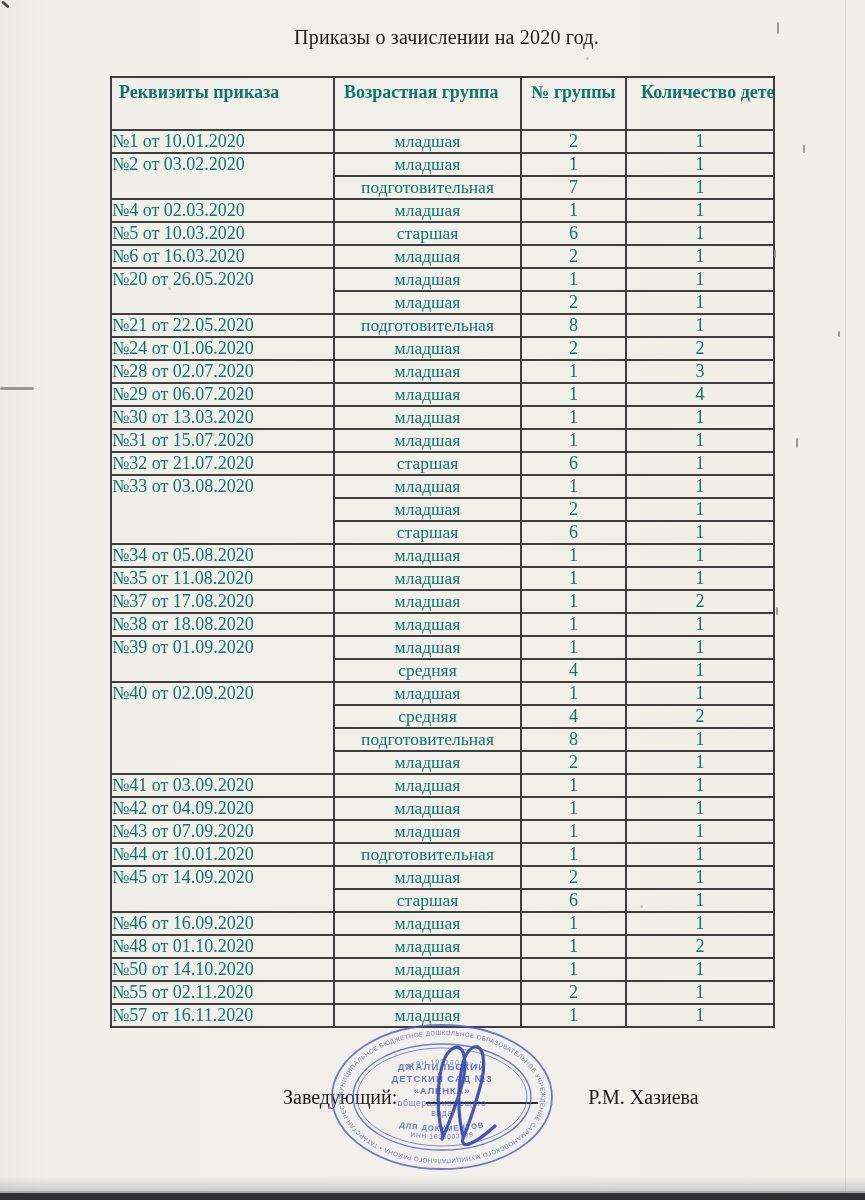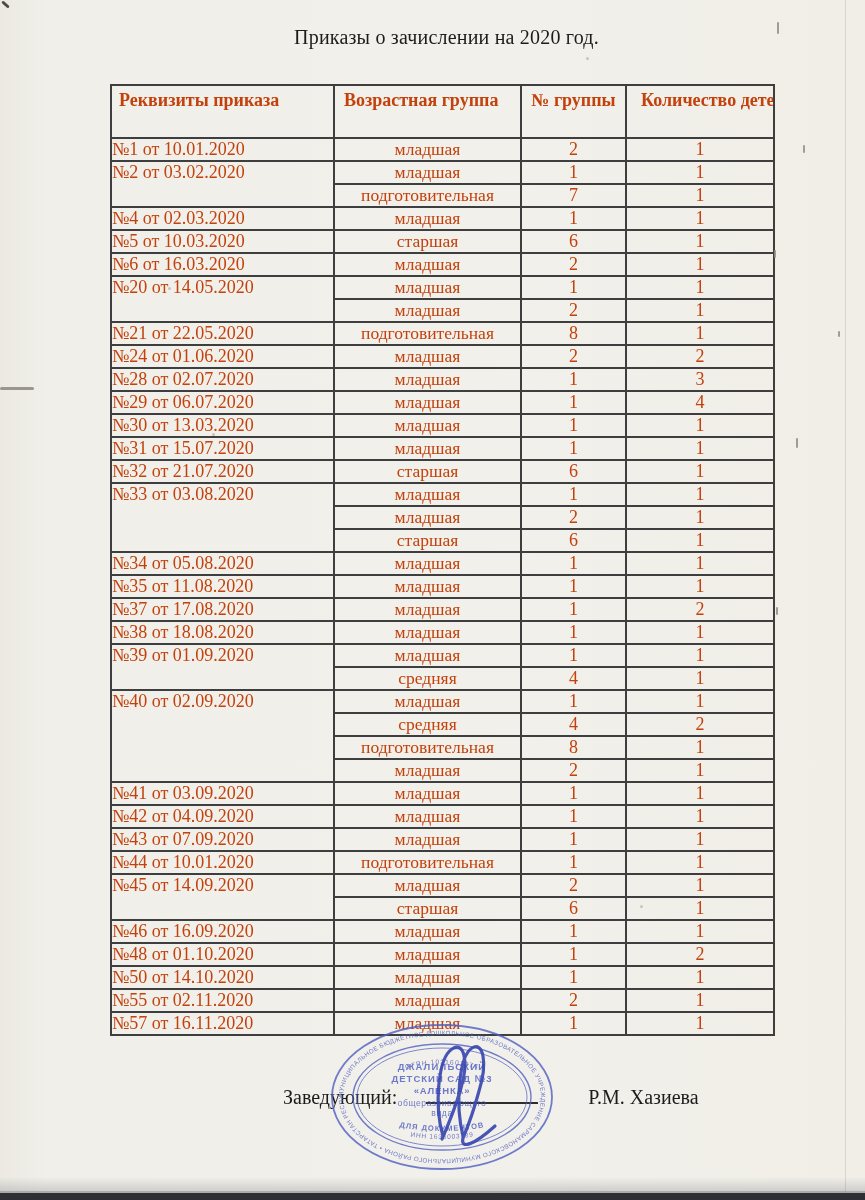--- a/index.html
+++ b/index.html
@@ -13,23 +13,23 @@
 
   
   .doc-title {
     position: absolute; top: 26px; left: 0; width: 865px;
     text-align: center; transform: translateX(14px);
     font-size: 20px; letter-spacing: 0.2px; color: #1c1c1c;
   }
 
   
   table.orders {
-    position: absolute; left: 110px; top: 84px;
+    position: absolute; left: 110px; top: 76px;
     width: 663px; border-collapse: collapse; table-layout: fixed;
-    font-size: 17.5px; color: #c2410c;
+    font-size: 17.5px; color: #0f766e;
   }
   table.orders th, table.orders td {
     border: 2px solid #3e3e3e;
     overflow: hidden; white-space: nowrap;
   }
   table.orders thead th {
     height: 47px; vertical-align: top; padding-top: 3px;
     font-weight: bold; font-size: 18px; line-height: 22px;
   }
   th.h-order   { text-align: left; padding-left: 7px; }
@@ -128,21 +128,21 @@
         <td class="c-num">6</td>
         <td class="c-count">1</td>
       </tr>
       <tr>
         <td class="c-order" rowspan="1">№6 от 16.03.2020</td>
         <td class="c-group">младшая</td>
         <td class="c-num">2</td>
         <td class="c-count">1</td>
       </tr>
       <tr>
-        <td class="c-order" rowspan="2">№20 от 14.05.2020</td>
+        <td class="c-order" rowspan="2">№20 от 26.05.2020</td>
         <td class="c-group">младшая</td>
         <td class="c-num">1</td>
         <td class="c-count">1</td>
       </tr>
       <tr>
         <td class="c-group">младшая</td>
         <td class="c-num">2</td>
         <td class="c-count">1</td>
       </tr>
       <tr>

